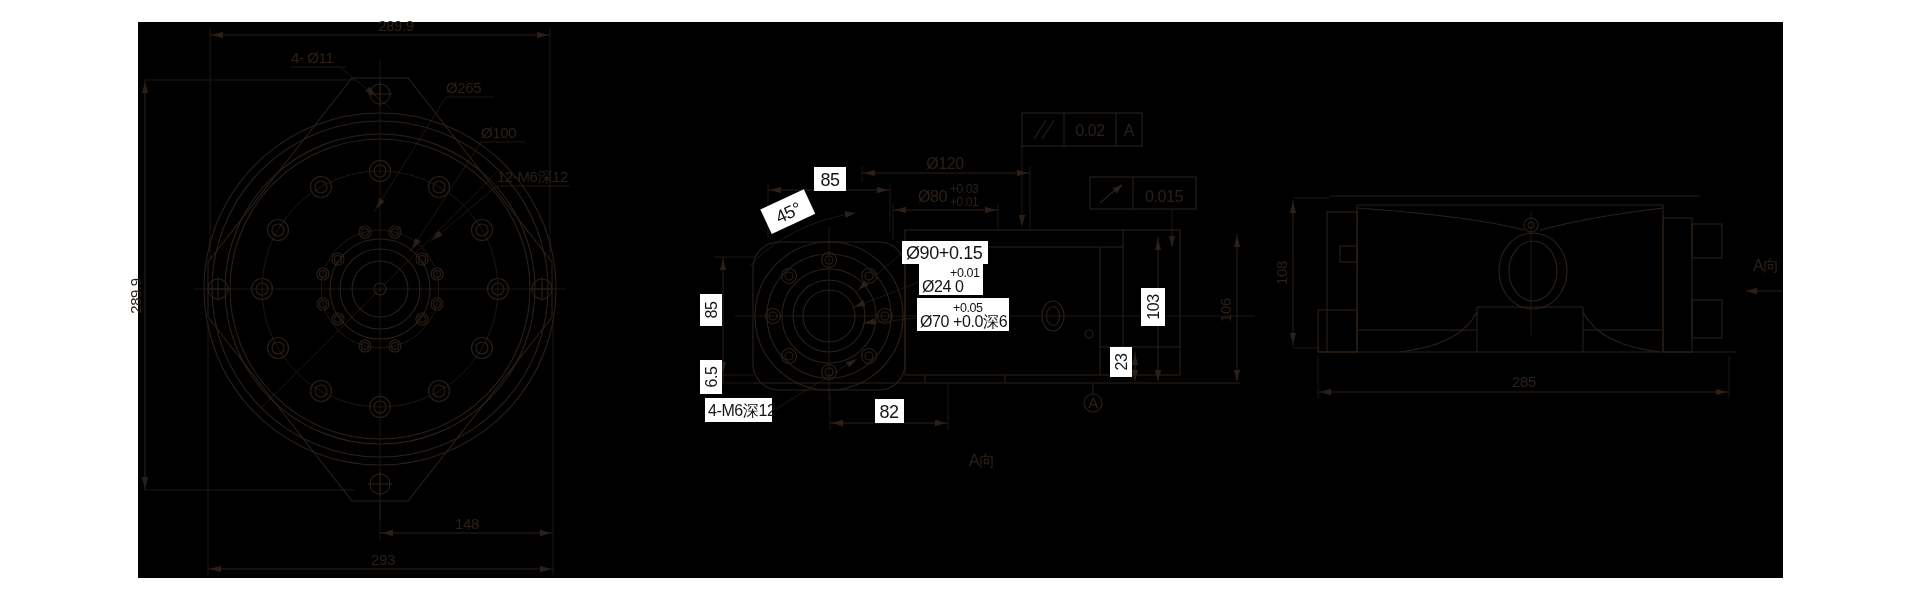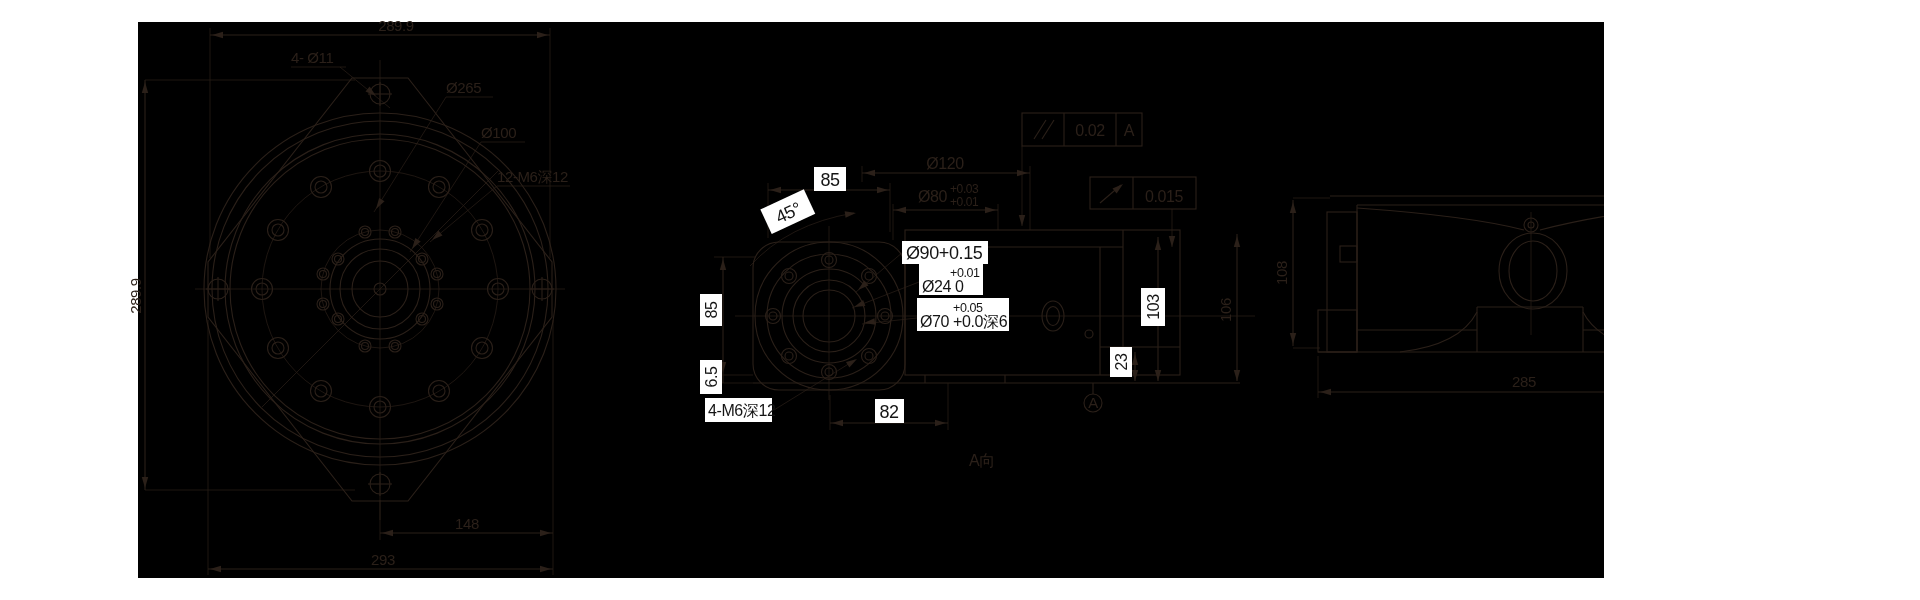--- a/index.html
+++ b/index.html
@@ -1,16 +1,16 @@
 <!DOCTYPE html>
 <html><head>
 <meta charset="utf-8">
 <style>
   html,body{margin:0;padding:0;background:#ffffff;}
-  .stage{position:relative;width:1604px;height:600px;background:#ffffff;overflow:hidden;}
+  .stage{position:relative;width:1920px;height:600px;background:#ffffff;overflow:hidden;}
   svg{display:block;}
   .ink{stroke:#2b2019;fill:none;stroke-width:1.1;}
   .thin{stroke:#2b2019;fill:none;stroke-width:0.7;}
   text{font-family:"Liberation Sans",sans-serif;letter-spacing:-0.4px;}
   .dimtxt{fill:#2b2019;font-size:15px;}
   .dimtxt-lg{fill:#2b2019;font-size:16px;}
   .tol{fill:#2b2019;font-size:12px;}
   .hlrect{fill:#ffffff;stroke:none;}
   .hltxt{fill:#141414;font-size:18px;}
   .hltxt-md{fill:#141414;font-size:16px;}

